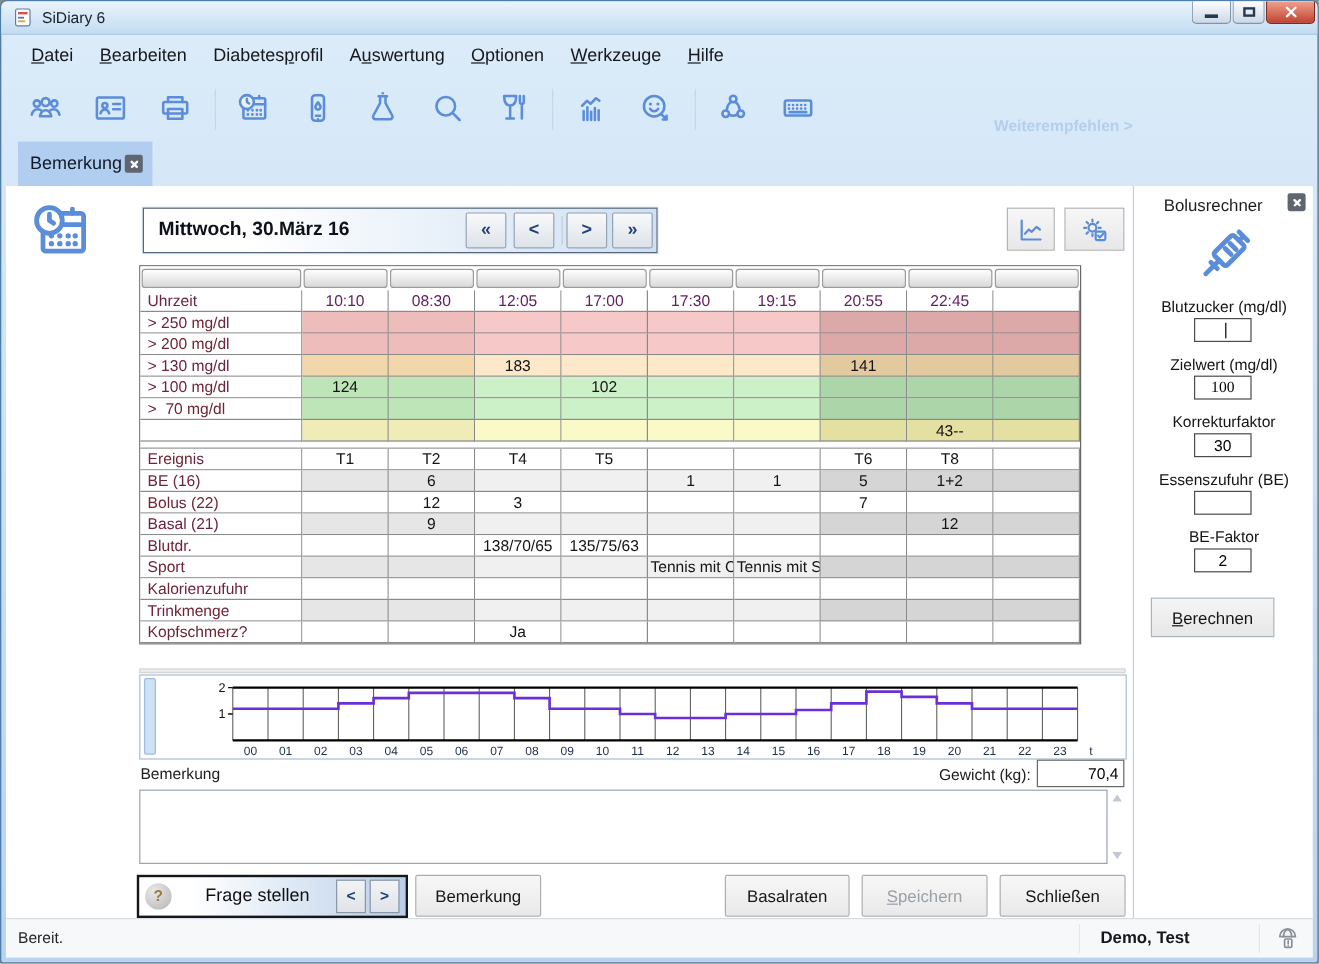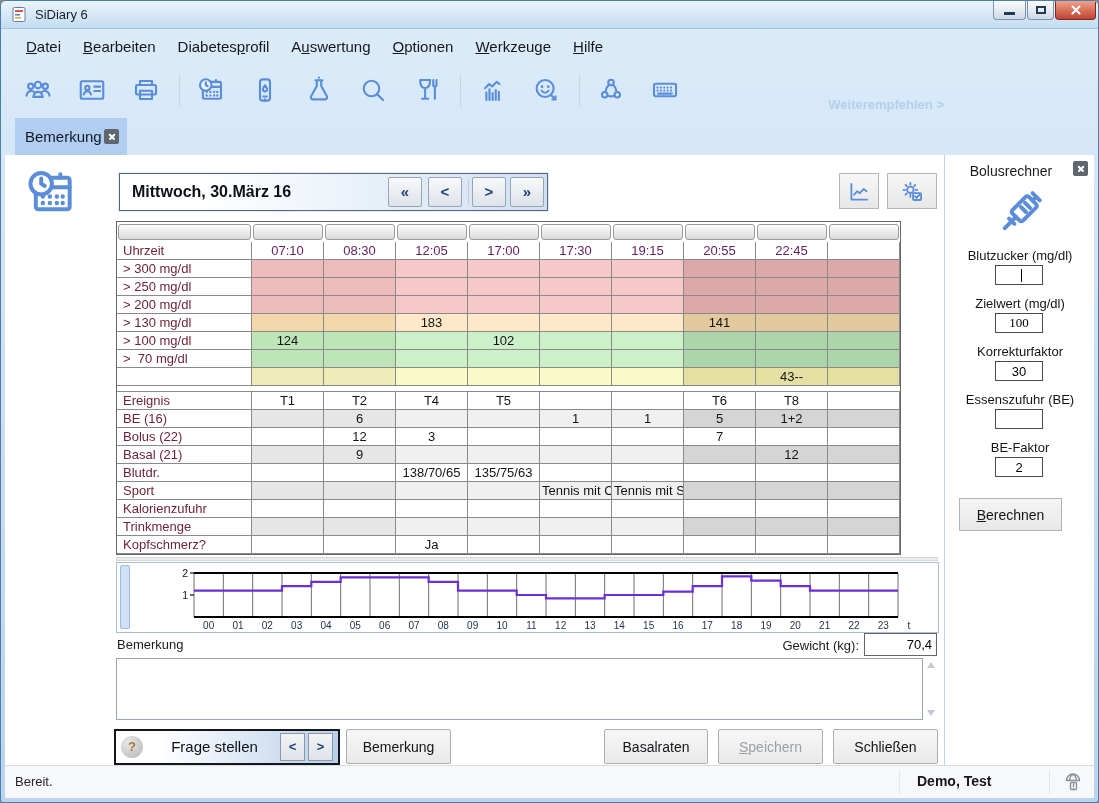--- a/index.html
+++ b/index.html
@@ -318,41 +318,29 @@
         </div>
         <div class="th-cell" style="width: 72px;">
           <button class="col-btn"></button>
         </div>
         <div class="th-cell" style="width: 72px;">
           <button class="col-btn"></button>
         </div>
       </div>
       <div class="t-row">
         <div class="t-cell t-lab">Uhrzeit</div>
-        <div class="t-cell c-white t-time">07:10</div>
+        <div class="t-cell c-white t-time">10:10</div>
         <div class="t-cell c-white t-time">08:30</div>
         <div class="t-cell c-white t-time">12:05</div>
         <div class="t-cell c-white t-time">17:00</div>
         <div class="t-cell c-white t-time">17:30</div>
         <div class="t-cell c-white t-time">19:15</div>
         <div class="t-cell c-white t-time">20:55</div>
         <div class="t-cell c-white t-time">22:45</div>
         <div class="t-cell c-white t-time"></div>
-      </div>
-      <div class="t-row">
-        <div class="t-cell t-lab">&gt; 300 mg/dl</div>
-        <div class="t-cell c-red-m"></div>
-        <div class="t-cell c-red-m"></div>
-        <div class="t-cell c-red-l"></div>
-        <div class="t-cell c-red-l"></div>
-        <div class="t-cell c-red-l"></div>
-        <div class="t-cell c-red-l"></div>
-        <div class="t-cell c-red-d"></div>
-        <div class="t-cell c-red-d"></div>
-        <div class="t-cell c-red-d"></div>
       </div>
       <div class="t-row">
         <div class="t-cell t-lab">&gt; 250 mg/dl</div>
         <div class="t-cell c-red-m"></div>
         <div class="t-cell c-red-m"></div>
         <div class="t-cell c-red-l"></div>
         <div class="t-cell c-red-l"></div>
         <div class="t-cell c-red-l"></div>
         <div class="t-cell c-red-l"></div>
         <div class="t-cell c-red-d"></div>

